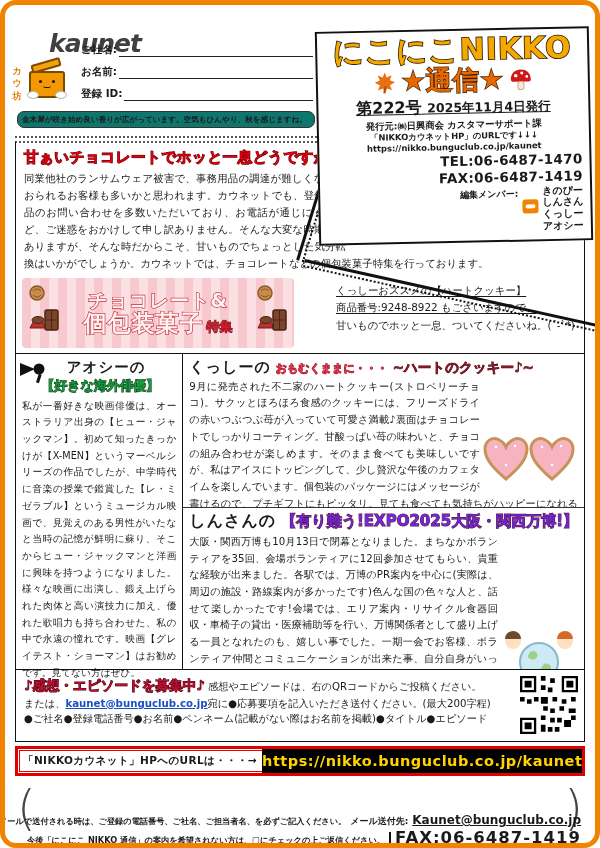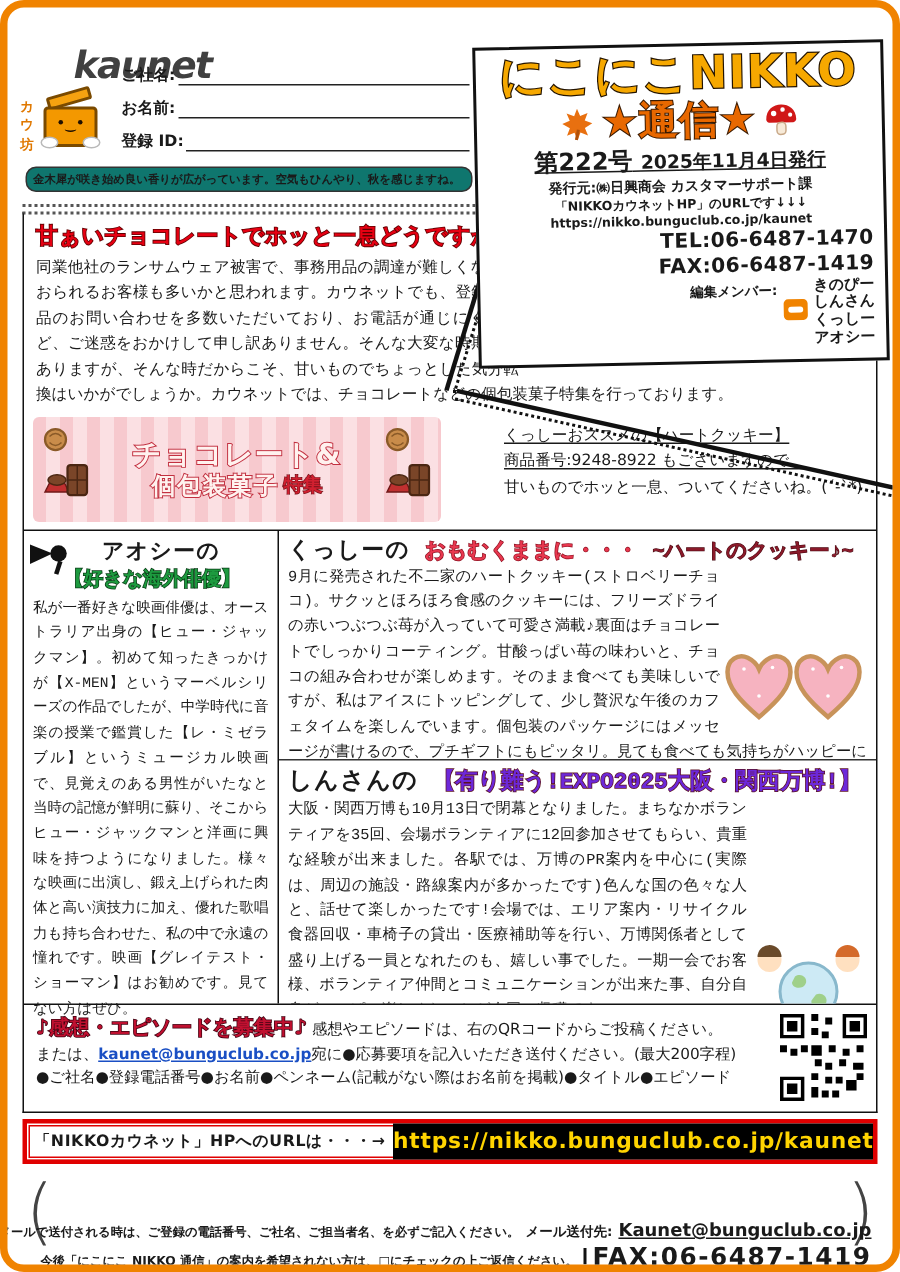--- a/index.html
+++ b/index.html
@@ -61,41 +61,41 @@
   .headline { font-size:14.5px; font-weight:900; color:#e60012; -webkit-text-stroke:1.1px #5c0000;
     paint-order:stroke fill; letter-spacing:0.5px; white-space:nowrap; }
   .article-body { margin:3px 0 4px; font-size:10.4px; line-height:1.63; text-align:justify; font-weight:500; }
   .banner-row { display:flex; border-bottom:1.8px solid #111; height:78px;gap:32px; }
   .banner { width:272px; margin:2px 0 5px 6px; border-radius:4px; position:relative;
     background:repeating-linear-gradient(90deg,#f7c9ce 0 9px,#fbe0e3 9px 18px);
     display:flex; flex-direction:column; justify-content:center; align-items:center; }
   .bn1 { font-size:19px; font-weight:900; color:#fff2ef; -webkit-text-stroke:1.3px #c23040; paint-order:stroke fill;
     letter-spacing:1px; line-height:1.1; }
   .bn2row { display:flex; align-items:flex-end; gap:3px; }
-  .bn2 { font-size:16px; font-weight:900; color:#fff2ef; -webkit-text-stroke:1.3px #c23040; paint-order:stroke fill;
+  .bn2 { font-size:23px; font-weight:900; color:#fff2ef; -webkit-text-stroke:1.3px #c23040; paint-order:stroke fill;
     letter-spacing:1px; line-height:1.1; }
   .bntag { font-size:13px; font-weight:900; color:#d02030; -webkit-text-stroke:0.8px #701018; paint-order:stroke fill; }
   .choco { position:absolute; top:6px; }
   .choco.left { left:5px; } .choco.right { right:5px; }
   .feature-notes { flex:1; padding:6px 8px 0 10px; font-size:10.4px; line-height:1.7; font-weight:500; white-space:nowrap; }
   .feature-notes .u { text-decoration:underline; text-underline-offset:2px; }
   
-  .cols { display:flex; border-bottom:1.8px solid #111; height:316px;font-family:Liberation Mono, monospace; }
+  .cols { display:flex; border-bottom:1.8px solid #111; height:316px; }
   .col-left { width:170px; border-right:1.8px solid #111; padding:4px 6px; position:relative; }
   .aoshi-head { text-align:center; position:relative; padding-left:14px; }
   .spotlight { position:absolute; left:-3px; top:2px; }
   .aoshi-prefix { font-size:14.5px; font-weight:900; letter-spacing:1px; }
   .aoshi-title { font-size:13px; font-weight:900; color:#1d9a3f; -webkit-text-stroke:1px #073a14;
     paint-order:stroke fill; white-space:nowrap; margin-left:-12px; }
   .aoshi-body { font-size:9.7px; line-height:1.72; text-align:justify; margin-top:3px; font-weight:500; }
   .col-right { flex:1; display:flex; flex-direction:column; }
   .kusshi { padding:3px 6px 2px; border-bottom:1.6px solid #333; overflow:hidden; }
   .k-head { white-space:nowrap; }
   .k-prefix { font-size:15px; font-weight:900; letter-spacing:1px;margin-top:43px; }
-  .k-red { font-size:14px; font-weight:900; color:#e8384f; -webkit-text-stroke:0.9px #8c1020; paint-order:stroke fill; }
+  .k-red { font-size:11px; font-weight:900; color:#e8384f; -webkit-text-stroke:0.9px #8c1020; paint-order:stroke fill; }
   .k-dark { font-size:13.5px; font-weight:900; color:#8b1a2a; -webkit-text-stroke:0.7px #40060e; paint-order:stroke fill; }
   .hearts-float { float:right; width:98px; height:52px; margin-top:56px; text-align:right; }
   .k-body, .s-body { font-size:10.2px; line-height:1.64; text-align:justify; margin:2px 0 3px; font-weight:500; }
   .shin { padding:3px 6px 0; overflow:hidden; }
   .s-head { white-space:nowrap; }
   .s-prefix { font-size:16px; font-weight:900; letter-spacing:1px; }
   .s-title { font-size:15px; font-weight:900; color:#6d28d9; -webkit-text-stroke:1px #5a1020; paint-order:stroke fill; }
   .people-float { float:right; width:80px; height:74px; margin-top:92px; text-align:right; }
   
   .submit-row { position:relative; padding:5px 72px 0 8px; }

